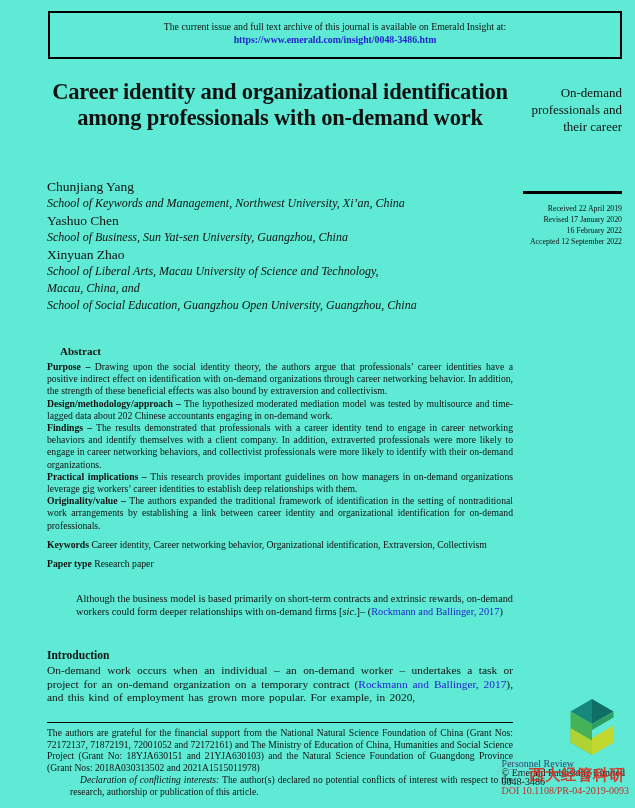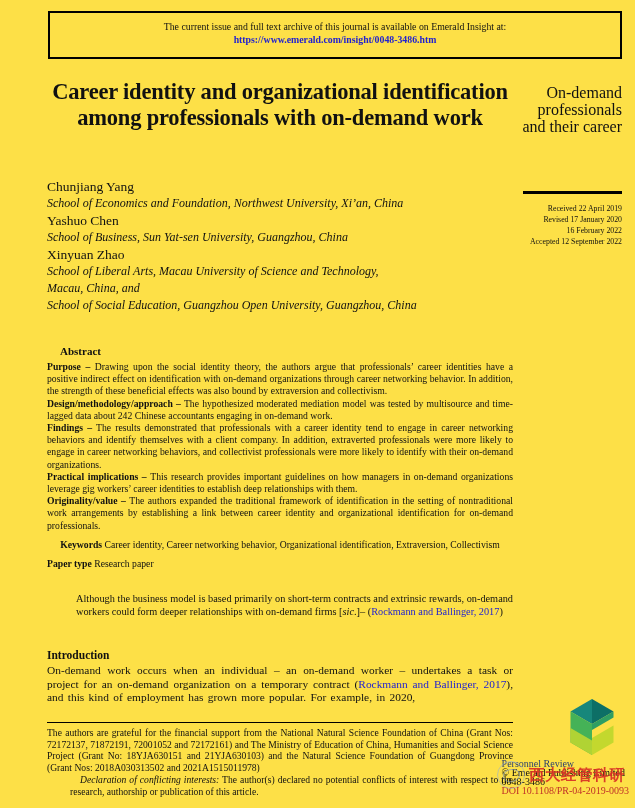--- a/index.html
+++ b/index.html
@@ -9,45 +9,45 @@
     --journal-blue:#2b3f6e;
     --logo-teal:#17877b;
     --logo-deepteal:#0d6f66;
     --logo-green:#45b257;
     --logo-darkgreen:#2f9e63;
     --logo-lime:#c3d82e;
   }
   *{margin:0;padding:0;box-sizing:border-box;}
   html,body{background:#ffffff;}
   body{font-family:"Liberation Serif", serif; color:#111;}
-  .page{position:relative;width:635px;height:808px;background:#fde047;overflow:hidden;}
+  .page{position:relative;width:635px;height:808px;background:#5eead4;overflow:hidden;}
 
   .notice-box{position:absolute;left:48px;top:11px;width:574px;height:48px;
     border:2px solid #000;text-align:center;padding-top:7px;font-size:9.8px;line-height:13px;}
   .notice-url{color:var(--link);font-weight:bold;text-decoration:none;}
 
   .paper-title{position:absolute;left:47px;top:79px;width:466px;text-align:center;
     font-size:22.5px;font-weight:bold;line-height:26px;letter-spacing:-0.2px;}
 
   .running-head{position:absolute;top:84px;right:13px;width:102px;text-align:right;
-    font-size:16px;line-height:17px;}
+    font-size:13px;line-height:17px;}
 
   .sidebar-rule{position:absolute;top:191px;left:523px;width:99px;height:3px;background:#000;}
 
   .dates{position:absolute;top:203px;right:13px;text-align:right;font-size:7.8px;line-height:11px;}
 
   .authors{position:absolute;left:47px;top:178px;width:466px;text-align:left;}
   .author-name{font-size:13.5px;line-height:17px;}
   .author-aff{font-size:12px;font-style:italic;line-height:17px;}
 
   .abstract{position:absolute;left:47px;top:344px;width:466px;font-size:9.7px;
     line-height:12.2px;text-align:justify;}
   .abstract-heading{font-size:11px;font-weight:bold;line-height:14px;margin-bottom:3px;margin-left:13px;}
   .abstract p b{font-weight:bold;}
-  .kw{margin-top:7px;text-align:center;}
+  .kw{margin-top:7px;text-align:left;}
   .ptype{margin-top:7px;text-align:left;}
 
   .quote{position:absolute;left:76px;top:592px;width:437px;font-size:10.3px;
     line-height:13.2px;text-align:justify;}
   .cite{color:var(--link);text-decoration:none;}
 
   .intro-heading{position:absolute;left:47px;top:649px;width:466px;
     font-size:11.5px;font-weight:bold;}
   .intro-p{position:absolute;left:47px;top:664px;width:466px;font-size:11.4px;
     line-height:13.6px;text-align:justify;word-spacing:1.5px;}
@@ -88,33 +88,33 @@
   <div class="sidebar-rule"></div>
   <div class="dates">
     <div>Received 22 April 2019</div>
     <div>Revised 17 January 2020</div>
     <div>16 February 2022</div>
     <div>Accepted 12 September 2022</div>
   </div>
 
   <div class="authors">
     <div class="author-name">Chunjiang Yang</div>
-    <div class="author-aff">School of Economics and Foundation, Northwest University, Xi’an, China</div>
+    <div class="author-aff">School of Keywords and Management, Northwest University, Xi’an, China</div>
     <div class="author-name">Yashuo Chen</div>
     <div class="author-aff">School of Business, Sun Yat-sen University, Guangzhou, China</div>
     <div class="author-name">Xinyuan Zhao</div>
     <div class="author-aff">School of Liberal Arts, Macau University of Science and Technology,</div>
     <div class="author-aff">Macau, China, and</div>
     <div class="author-aff">School of Social Education, Guangzhou Open University, Guangzhou, China</div>
   </div>
 
   <div class="abstract">
     <div class="abstract-heading">Abstract</div>
     <p><b>Purpose – </b><span>Drawing upon the social identity theory, the authors argue that professionals’ career identities have a positive indirect effect on identification with on-demand organizations through career networking behavior. In addition, the strength of these beneficial effects was also bound by extraversion and collectivism.</span></p>
-    <p><b>Design/methodology/approach – </b><span>The hypothesized moderated mediation model was tested by multisource and time-lagged data about 242 Chinese accountants engaging in on-demand work.</span></p>
+    <p><b>Design/methodology/approach – </b><span>The hypothesized moderated mediation model was tested by multisource and time-lagged data about 202 Chinese accountants engaging in on-demand work.</span></p>
     <p><b>Findings – </b><span>The results demonstrated that professionals with a career identity tend to engage in career networking behaviors and identify themselves with a client company. In addition, extraverted professionals were more likely to engage in career networking behaviors, and collectivist professionals were more likely to identify with their on-demand organizations.</span></p>
     <p><b>Practical implications – </b><span>This research provides important guidelines on how managers in on-demand organizations leverage gig workers’ career identities to establish deep relationships with them.</span></p>
     <p><b>Originality/value – </b><span>The authors expanded the traditional framework of identification in the setting of nontraditional work arrangements by establishing a link between career identity and organizational identification for on-demand professionals.</span></p>
     <p class="kw"><b>Keywords </b><span>Career identity, Career networking behavior, Organizational identification, Extraversion, Collectivism</span></p>
     <p class="ptype"><b>Paper type </b><span>Research paper</span></p>
   </div>
 
   <div class="quote"><span>Although the business model is based primarily on short-term contracts and extrinsic rewards, on-demand workers could form deeper relationships with on-demand firms [</span><i>sic</i><span>.]– (</span><a href="#" class="cite">Rockmann and Ballinger, 2017</a><span>)</span></div>
 
   <div class="intro-heading">Introduction</div>

